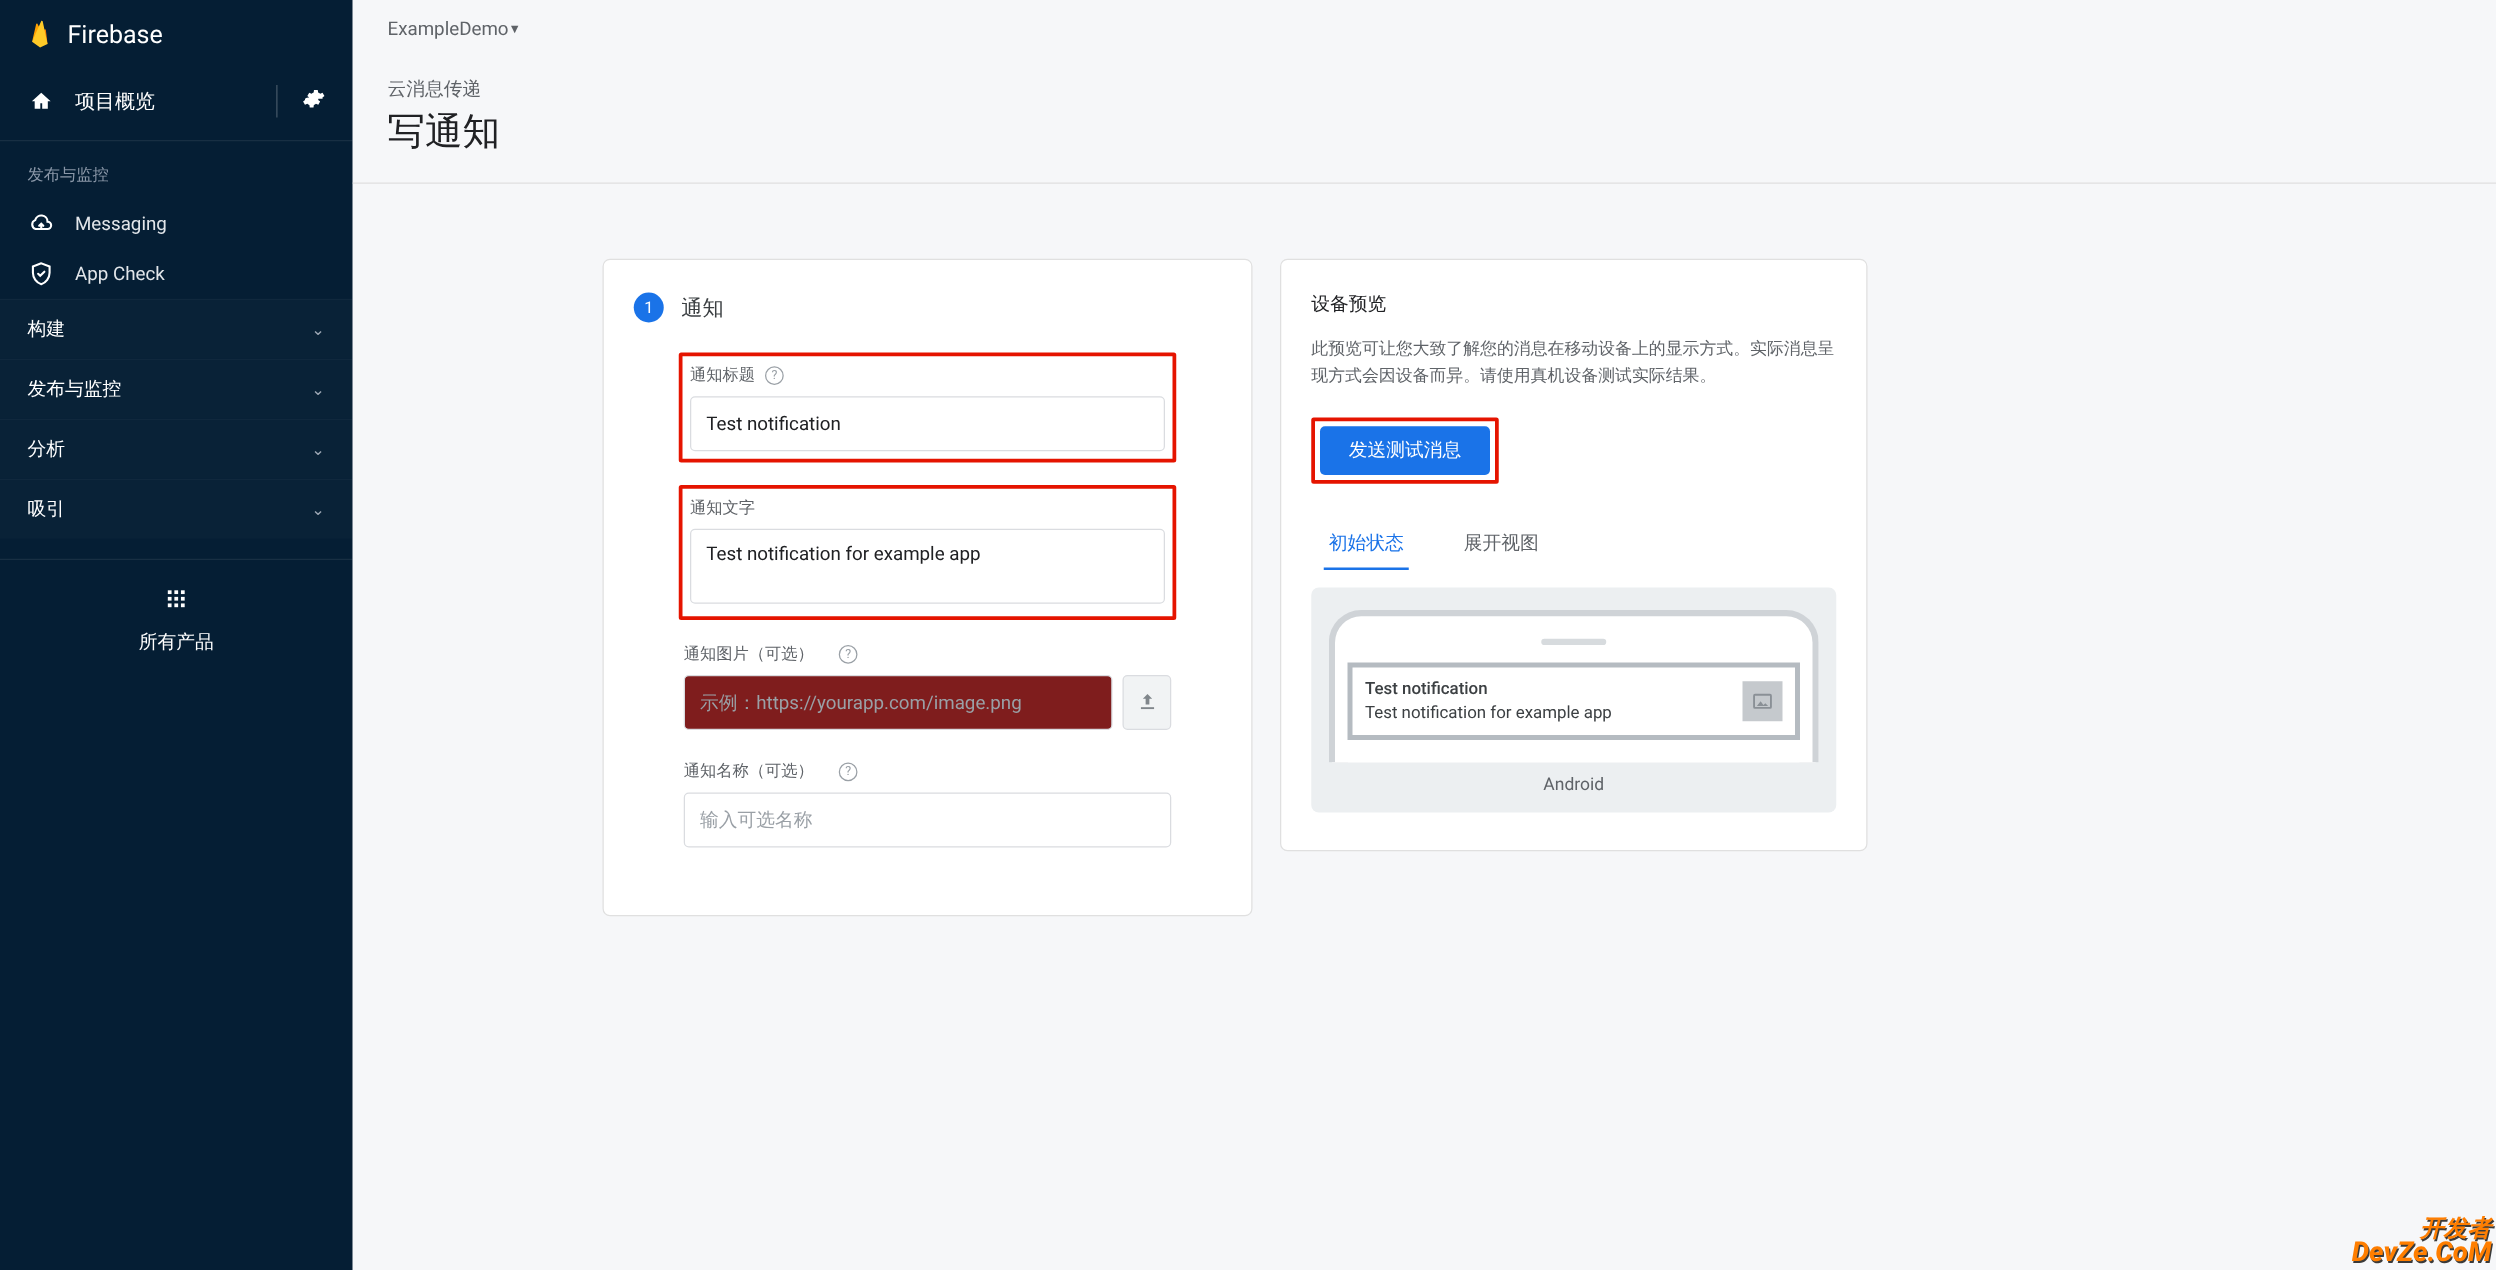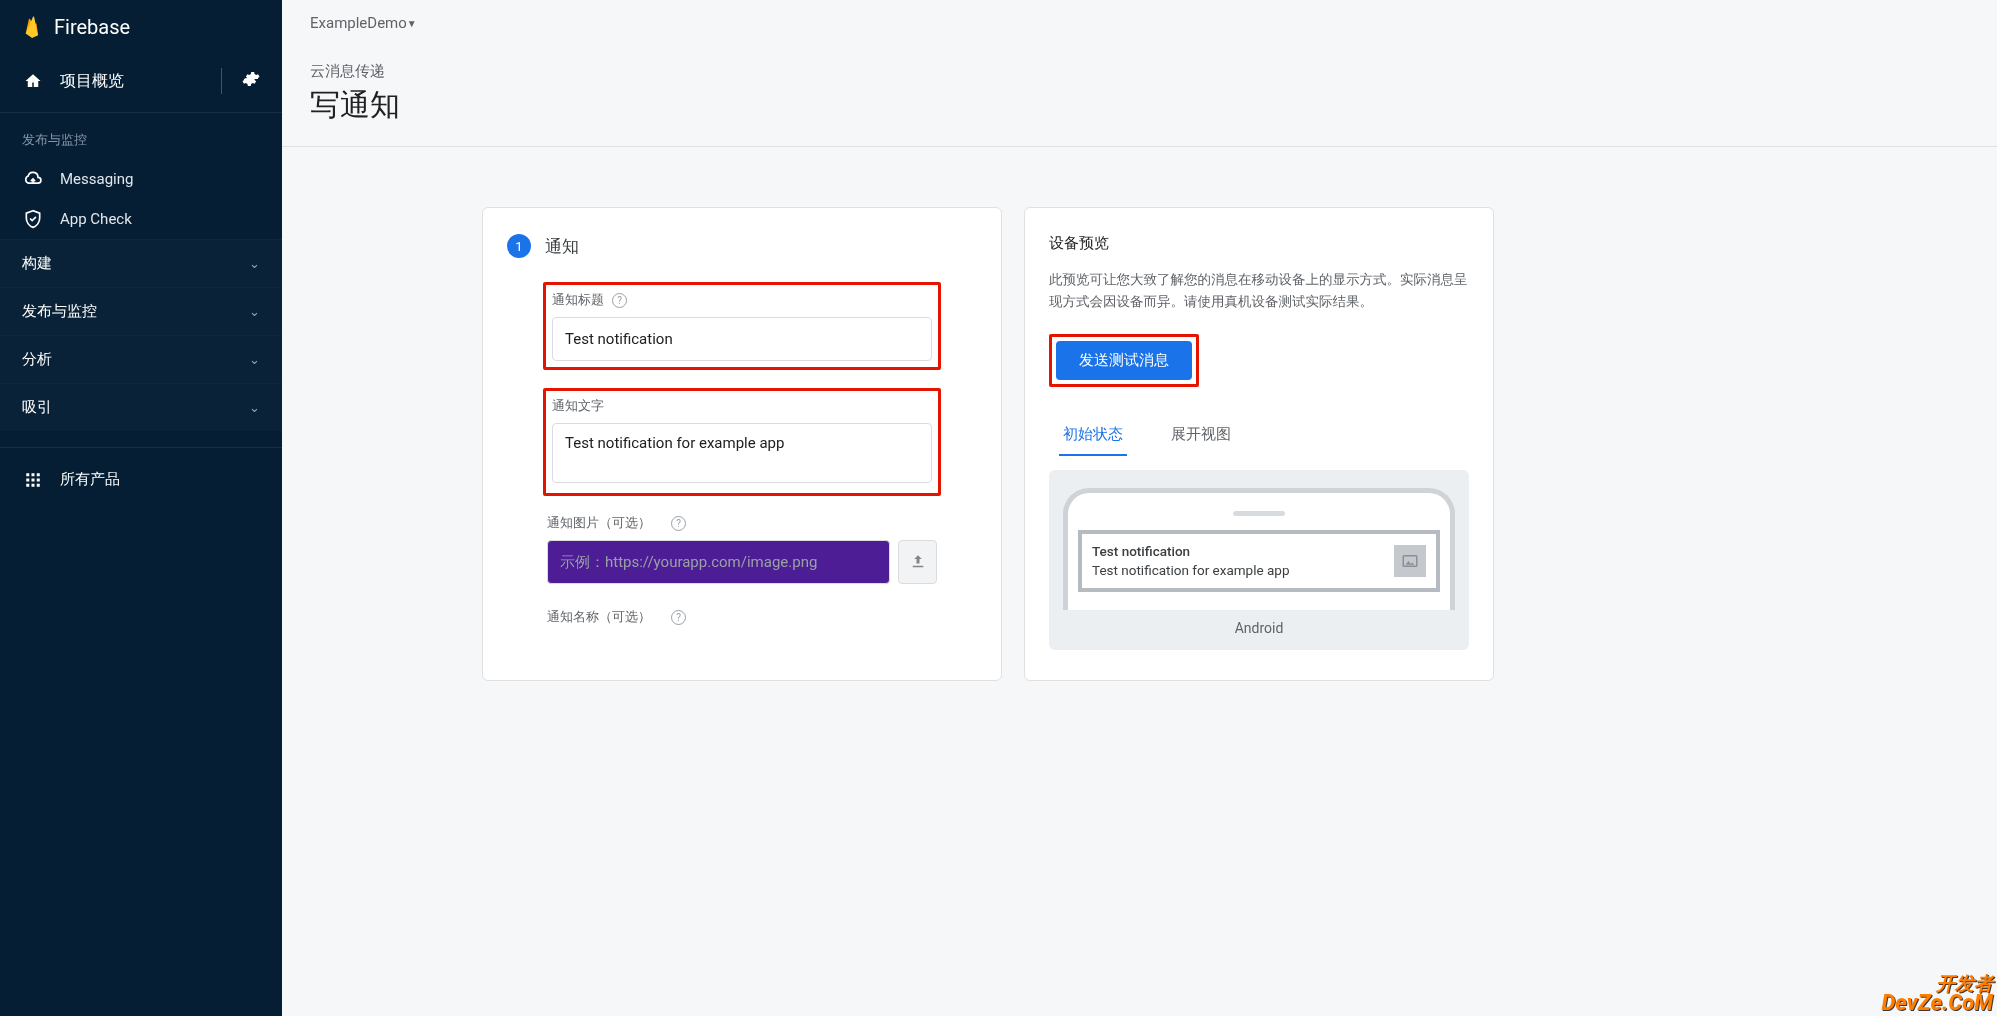--- a/index.html
+++ b/index.html
@@ -15,21 +15,21 @@
   .overview-left { display: flex; align-items: center; gap: 16px; }
   .icon-slot { width: 22px; display: flex; justify-content: center; }
   .overview-divider { width:1px; height:26px; background: rgba(255,255,255,0.25); margin-right:6px; }
 
   .sidebar-section-header { color: #8a97a8; font-size: 13px; padding: 18px 22px 10px 22px; }
   .sidebar-item { display: flex; align-items: center; gap: 16px; padding: 10px 22px; color: #e2e6ea; font-size: 15px; cursor: pointer; }
 
   .sidebar-category { display: flex; align-items: center; justify-content: space-between; padding: 14px 22px; color: #fff; font-size: 15px; background: rgba(255,255,255,0.02); cursor: pointer; border-top: 1px solid rgba(255,255,255,0.03); }
   .chev { font-size: 13px; color: #9aa4b1; }
 
-  .sidebar-all { display: flex; align-items: center; gap: 16px; padding: 22px 22px; color: #fff; font-size: 15px; border-top: 1px solid rgba(255,255,255,0.08); margin-top: 16px; cursor:pointer; }
+  .sidebar-all { display: flex; align-items: center; gap: 16px; padding: 22px 8px; color: #fff; font-size: 15px; border-top: 1px solid rgba(255,255,255,0.08); margin-top: 16px; cursor:pointer;flex-direction:column; }
 
   
   .main { flex: 1; display: flex; flex-direction: column; overflow: auto; }
   .main-header { padding: 14px 28px 20px 28px; border-bottom: 1px solid #e0e0e0; background: #fff0; }
   .project-selector { display:flex; align-items:center; gap:0; font-size: 15px; color: #5f6368; cursor:pointer; }
   .project-selector .tri { font-size: 10px; color:#5f6368; }
   .breadcrumb-sub { color: #5f6368; font-size: 15px; margin-top: 30px; }
   .page-title { font-size: 30px; color: #202124; margin-top: 4px; }
 
   .content { padding: 60px 20px 20px 200px; }
@@ -41,21 +41,21 @@
 
   .step-row { display:flex; align-items:center; gap:14px; margin-bottom: 24px; }
   .step-num { width:24px; height:24px; border-radius:50%; background:#1a73e8; color:#fff; font-size:13px; display:flex; align-items:center; justify-content:center; }
   .step-label { font-size:17px; color:#3c4043; }
 
   .field { margin-bottom: 24px; padding: 0 40px; }
   .field-label { display:flex; align-items:center; gap:20px; font-size:13px; color:#5f6368; margin-bottom:8px; }
   .help-circ { width:15px; height:15px; border:1.3px solid #9aa0a6; border-radius:50%; display:inline-flex; align-items:center; justify-content:center; font-size:10px; color:#9aa0a6; cursor:pointer; }
   .text-input { width:100%; height:44px; border:1px solid #dadce0; border-radius:4px; padding:0 12px; font-size:15px; color:#202124; }
   .text-input::placeholder { color:#9aa0a6; }
-  .disabled-input { background:#4c1d95; color:#9aa0a6; }
+  .disabled-input { background:#7f1d1d; color:#9aa0a6; }
   .input-row { display:flex; gap:8px; }
   .upload-btn { width:44px; height:44px; border:1px solid #dadce0; border-radius:4px; display:flex; align-items:center; justify-content:center; background:#f1f3f4; cursor:pointer; color:#80868b; }
 
   .red-box { border: 3px solid #e51400; padding: 6px; margin: 0 36px 18px 36px; border-radius:2px; }
   .red-box-inner-label { font-size:13px; color:#5f6368; margin-bottom:8px; display:flex; align-items:center; gap:8px; }
   .red-box .text-input, .red-box textarea { width:100%; border:1px solid #dadce0; border-radius:4px; padding:10px 12px; font-size:15px; color:#202124; resize:none; }
   .red-box textarea { height:60px; }
 
   .preview-title { font-size:15px; font-weight:500; color:#202124; margin-bottom: 16px; }
   .preview-desc { font-size:13.5px; color:#5f6368; line-height:1.6; margin-bottom: 22px; }
@@ -217,20 +217,21 @@
                 </svg>
             </div>
           </div>
         </div>
 
         <div class="field">
           <div class="field-label">
             <span>通知名称（可选）</span>
             <span class="help-circ">?</span>
           </div>
+          <input type="text" class="text-input" placeholder="输入可选名称" style="">
         </div>
       </div>
 
       <div class="card preview-card">
         <div class="preview-title">设备预览</div>
         <div class="preview-desc">此预览可让您大致了解您的消息在移动设备上的显示方式。实际消息呈现方式会因设备而异。请使用真机设备测试实际结果。</div>
 
         <div class="send-btn-wrap">
           <button class="send-btn">发送测试消息</button>
         </div>

